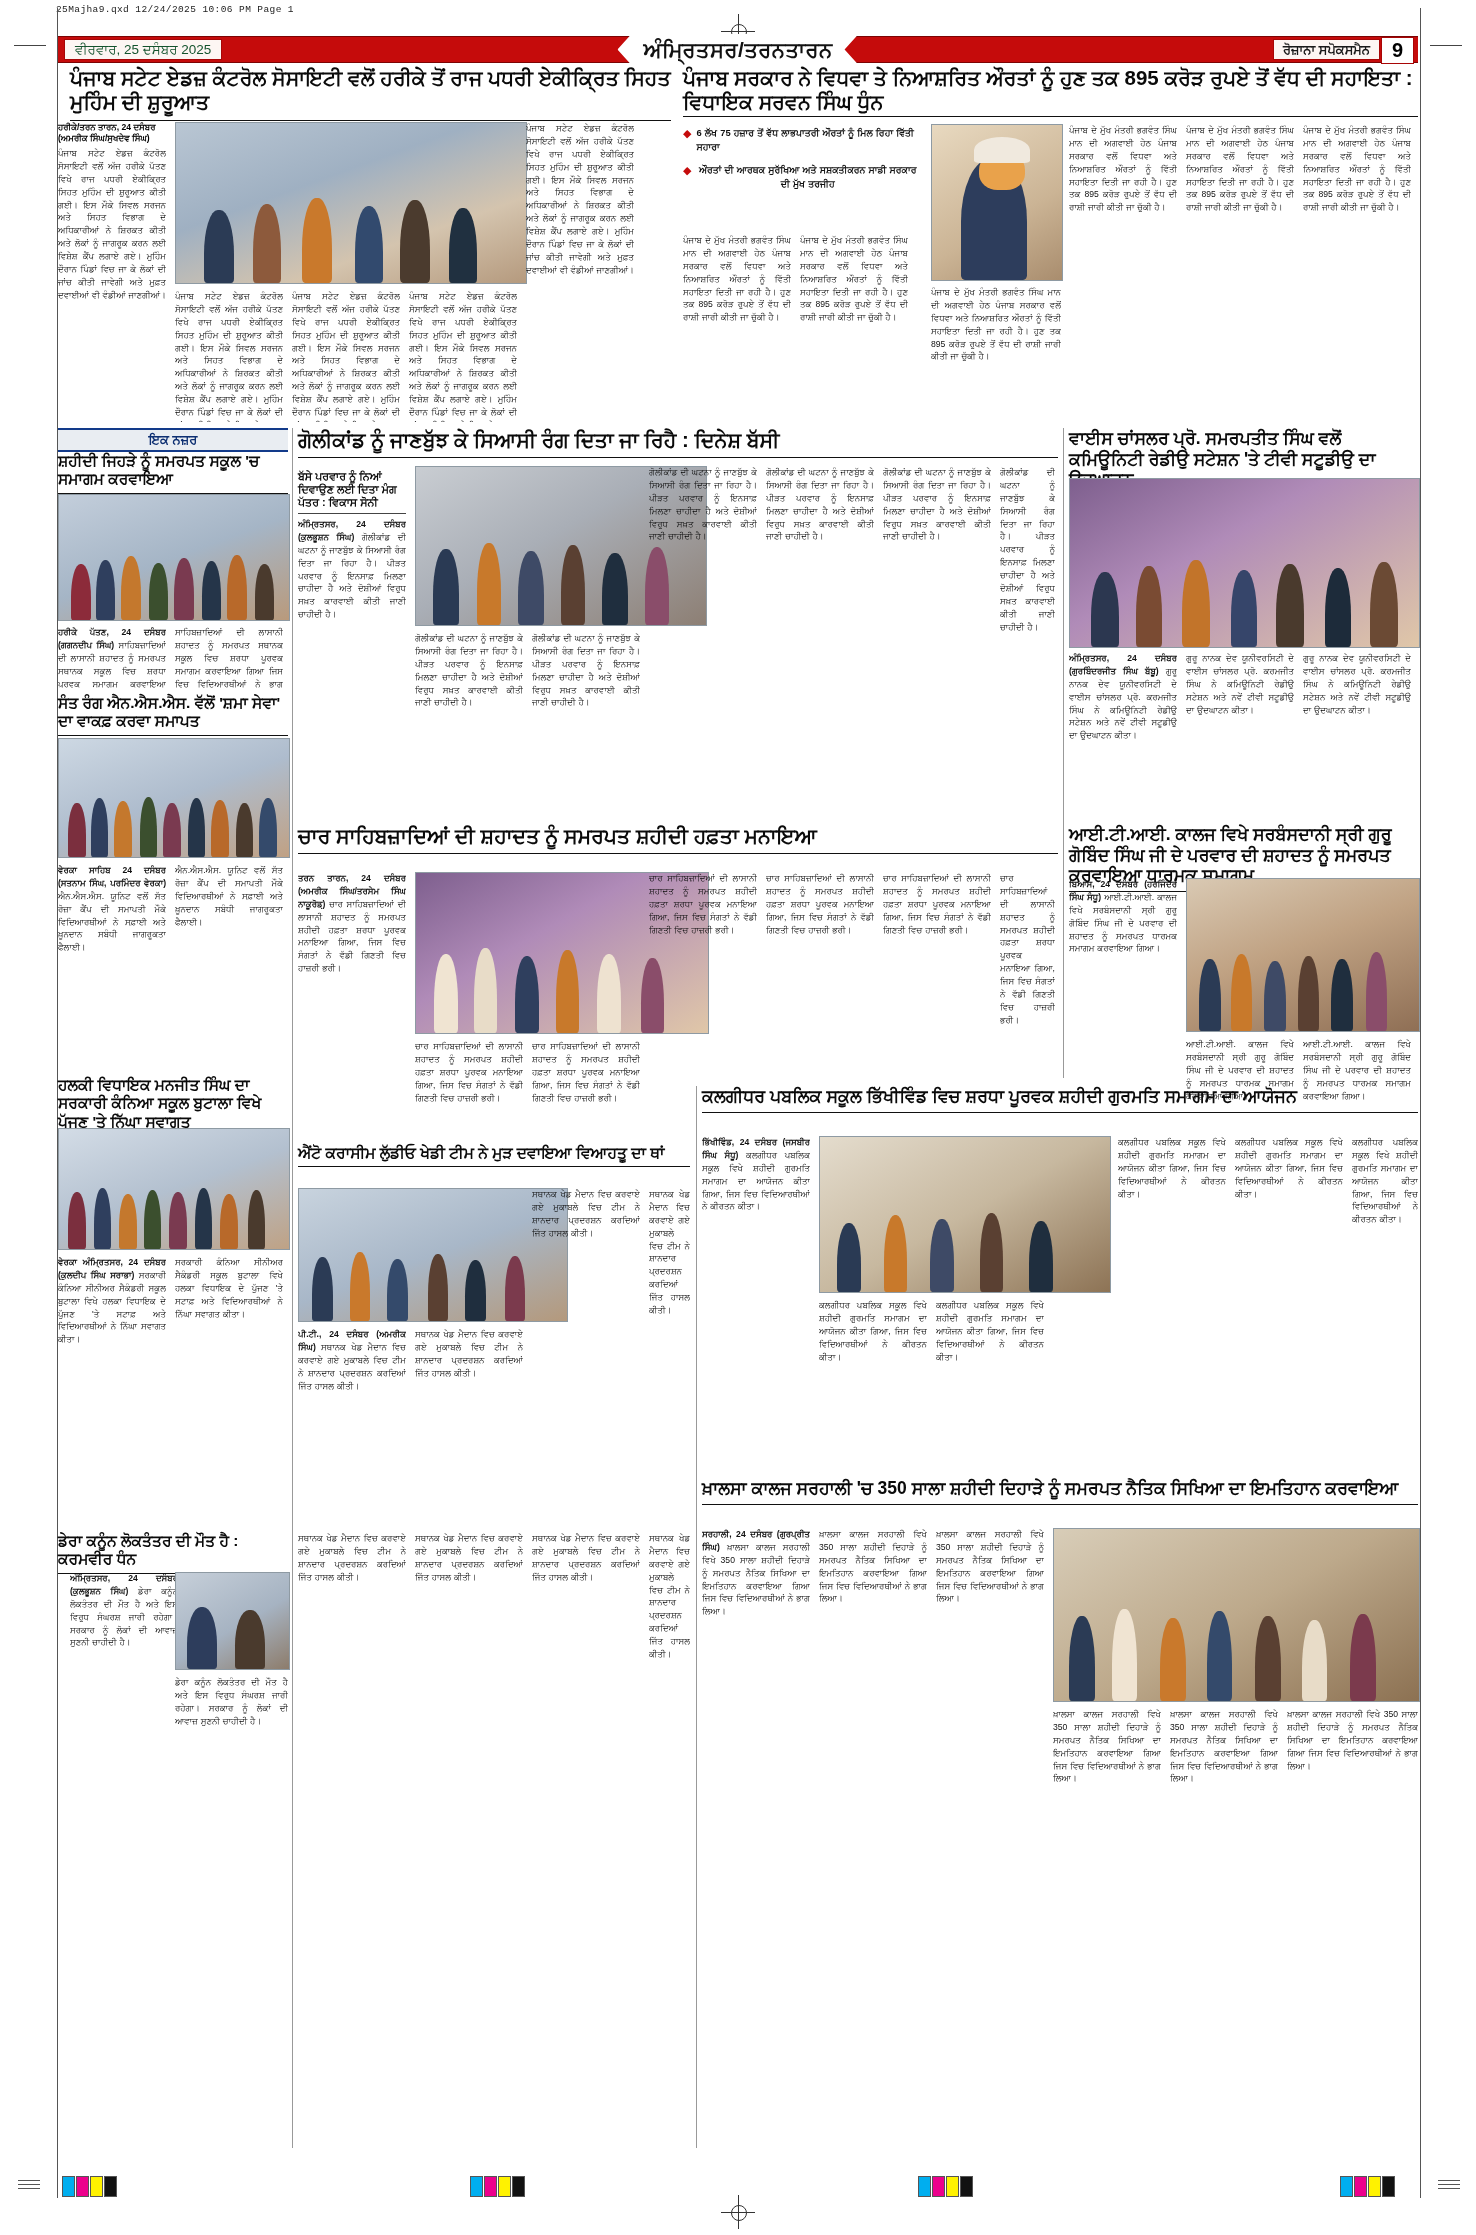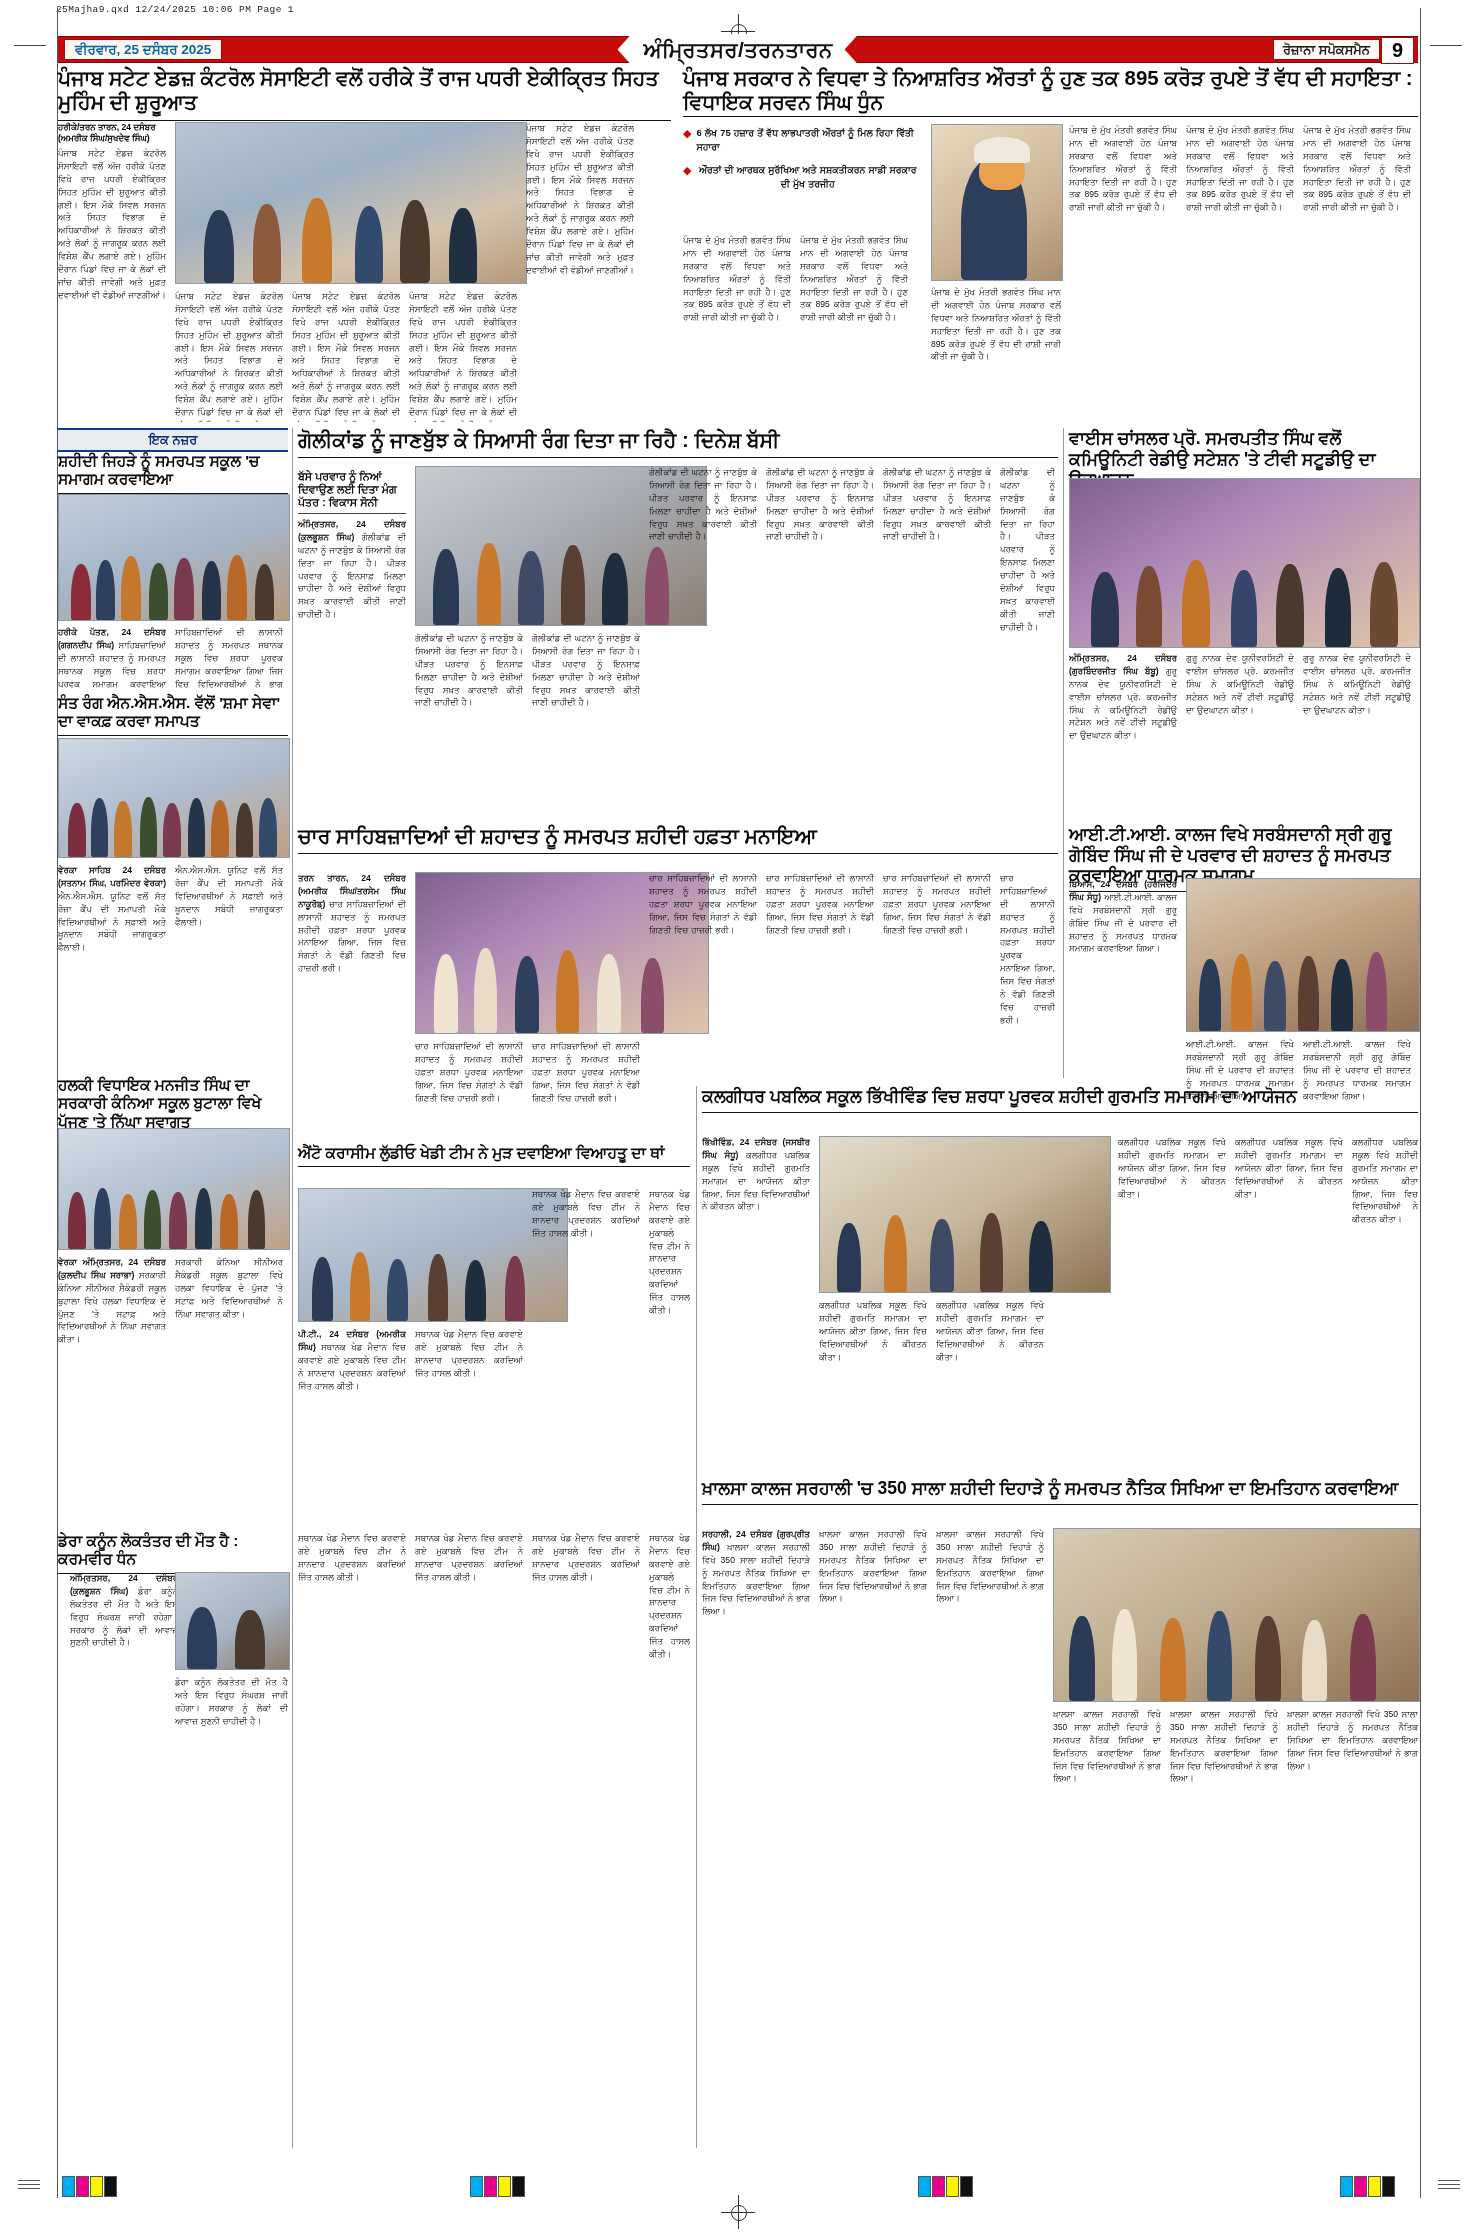--- a/index.html
+++ b/index.html
@@ -16,21 +16,21 @@
   .reg-cross:after{top:0;left:50%;height:100%;width:1px;}
   .reg-circle{position:absolute;border:1px solid #333;border-radius:50%;}
   .tick{position:absolute;background:#444;}
   .pageframe{position:absolute;border-left:1px solid #555;border-right:1px solid #555;}
 
   
   .masthead{position:absolute;left:58px;top:36px;width:1360px;height:25px;background:#c50b0b;
             border-top:1px solid #7c0404;border-bottom:1px solid #7c0404;}
   .masthead .date-box{position:absolute;left:6px;top:2px;height:21px;background:#fdf6f3;border:1px solid #a80606;
             display:flex;align-items:center;padding:0 10px;box-sizing:border-box;}
-  .masthead .date-box span{font-size:13.5px;font-weight:bold;color:#0369a1;white-space:nowrap;}
+  .masthead .date-box span{font-size:13.5px;font-weight:normal;color:#14532d;white-space:nowrap;}
   .masthead .center-ribbon{position:absolute;left:50%;transform:translateX(-50%);top:-3px;height:31px;background:#fff;
             display:flex;align-items:center;padding:0 26px;
             clip-path:polygon(14px 0,100% 0,calc(100% - 14px) 50%,100% 100%,14px 100%,0 50%);}
   .masthead .center-ribbon span{font-size:21px;font-weight:bold;color:#111;letter-spacing:.5px;white-space:nowrap;}
   .masthead .brand{position:absolute;right:38px;top:2px;height:21px;background:#fdf6f3;border:1px solid #a80606;
             display:flex;align-items:center;padding:0 9px;box-sizing:border-box;}
   .masthead .brand span{font-size:13px;font-weight:bold;color:#1a1a1a;white-space:nowrap;}
   .masthead .pageno{position:absolute;right:4px;top:0px;width:31px;height:25px;background:#fff;border:1px solid #a80606;
             display:flex;align-items:center;justify-content:center;}
   .masthead .pageno span{font-size:20px;font-weight:bold;color:#000;}
@@ -131,21 +131,21 @@
     <span>ਰੋਜ਼ਾਨਾ ਸਪੋਕਸਮੈਨ</span>
   </div>
   <div class="pageno">
     <span>9</span>
   </div>
 </div>
 
 <div class="page">
 
   <div style="position:absolute;left:0;top:0;width:613px;">
-    <div class="hl hl-xl rule" style="padding-bottom:6px;">ਪੰਜਾਬ ਸਟੇਟ ਏਡਜ਼ ਕੰਟਰੋਲ ਸੋਸਾਇਟੀ ਵਲੋਂ ਹਰੀਕੇ ਤੋਂ ਰਾਜ ਪਧਰੀ ਏਕੀਕ੍ਰਿਤ ਸਿਹਤ ਮੁਹਿੰਮ ਦੀ ਸ਼ੁਰੂਆਤ</div>
+    <div class="hl hl-xl rule" style="padding-bottom:6px;margin-left:12px;">ਪੰਜਾਬ ਸਟੇਟ ਏਡਜ਼ ਕੰਟਰੋਲ ਸੋਸਾਇਟੀ ਵਲੋਂ ਹਰੀਕੇ ਤੋਂ ਰਾਜ ਪਧਰੀ ਏਕੀਕ੍ਰਿਤ ਸਿਹਤ ਮੁਹਿੰਮ ਦੀ ਸ਼ੁਰੂਆਤ</div>
   </div>
 
   <div style="position:absolute;left:0;top:56px;width:108px;">
     <div class="byline">ਹਰੀਕੇ/ਤਰਨ ਤਾਰਨ, 24 ਦਸੰਬਰ (ਅਮਰੀਕ ਸਿੰਘ/ਸੁਖਦੇਵ ਸਿੰਘ)</div>
     <div class="col" style="height:300px;margin-top:3px;">ਪੰਜਾਬ ਸਟੇਟ ਏਡਜ਼ ਕੰਟਰੋਲ ਸੋਸਾਇਟੀ ਵਲੋਂ ਅੱਜ ਹਰੀਕੇ ਪੱਤਣ ਵਿਖੇ ਰਾਜ ਪਧਰੀ ਏਕੀਕ੍ਰਿਤ ਸਿਹਤ ਮੁਹਿੰਮ ਦੀ ਸ਼ੁਰੂਆਤ ਕੀਤੀ ਗਈ। ਇਸ ਮੌਕੇ ਸਿਵਲ ਸਰਜਨ ਅਤੇ ਸਿਹਤ ਵਿਭਾਗ ਦੇ ਅਧਿਕਾਰੀਆਂ ਨੇ ਸ਼ਿਰਕਤ ਕੀਤੀ ਅਤੇ ਲੋਕਾਂ ਨੂੰ ਜਾਗਰੂਕ ਕਰਨ ਲਈ ਵਿਸ਼ੇਸ਼ ਕੈਂਪ ਲਗਾਏ ਗਏ। ਮੁਹਿੰਮ ਦੌਰਾਨ ਪਿੰਡਾਂ ਵਿਚ ਜਾ ਕੇ ਲੋਕਾਂ ਦੀ ਜਾਂਚ ਕੀਤੀ ਜਾਵੇਗੀ ਅਤੇ ਮੁਫ਼ਤ ਦਵਾਈਆਂ ਵੀ ਵੰਡੀਆਂ ਜਾਣਗੀਆਂ।</div>
   </div>
 
   <div class="photo" style="position:absolute;left:117px;top:56px;width:350px;height:160px;">
     <div class="sky"></div>
     <div class="figs">

